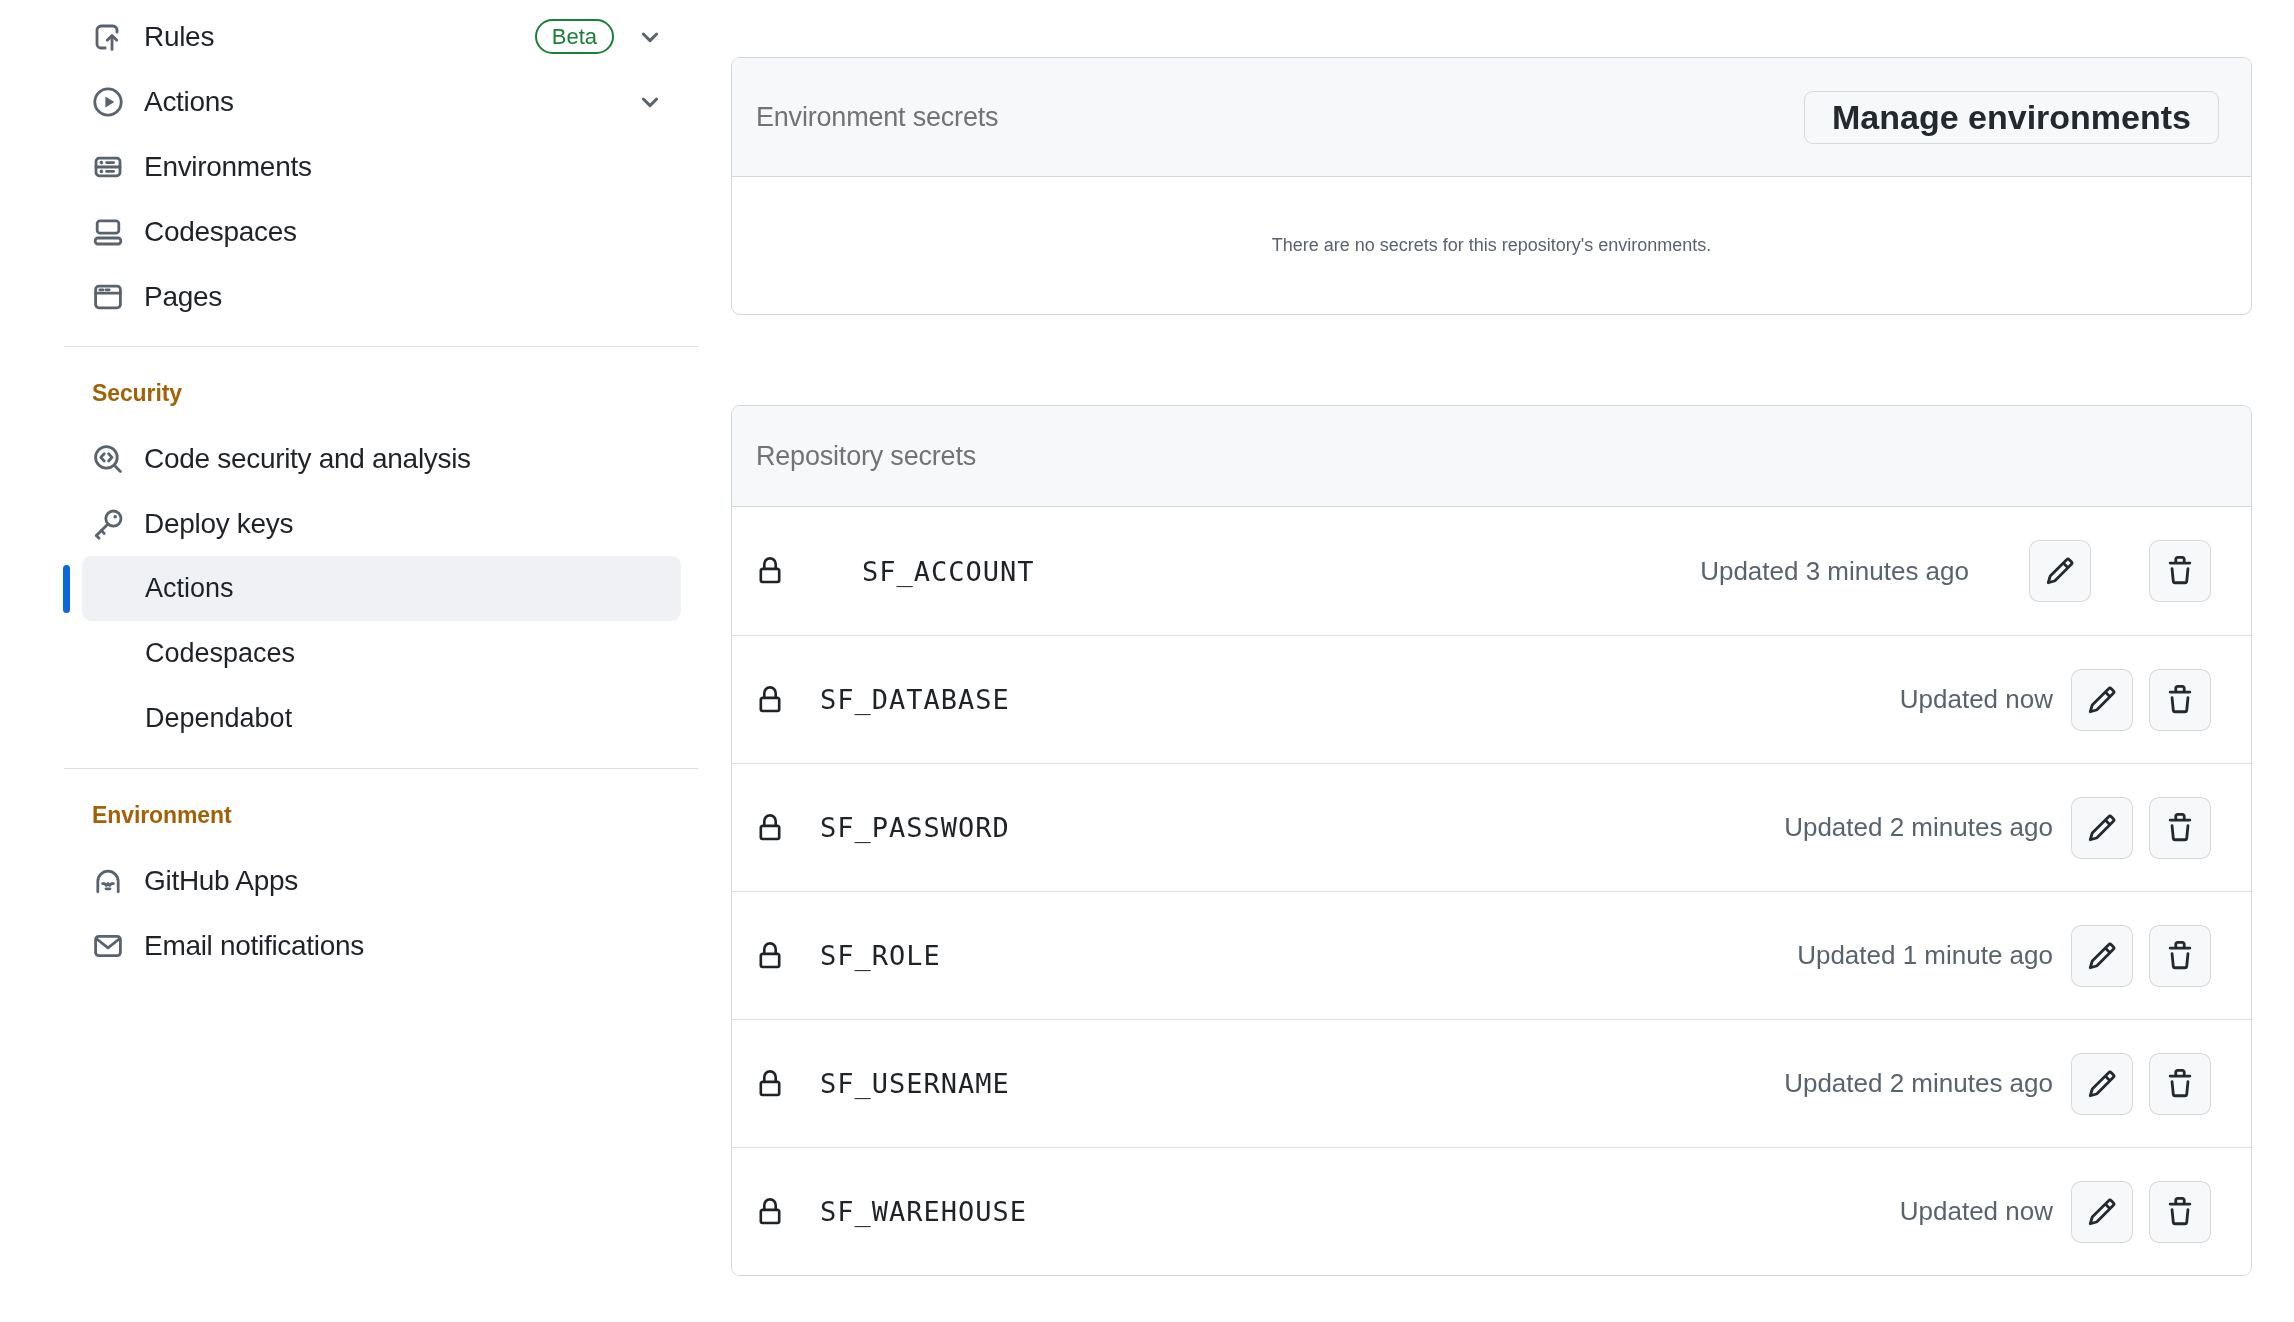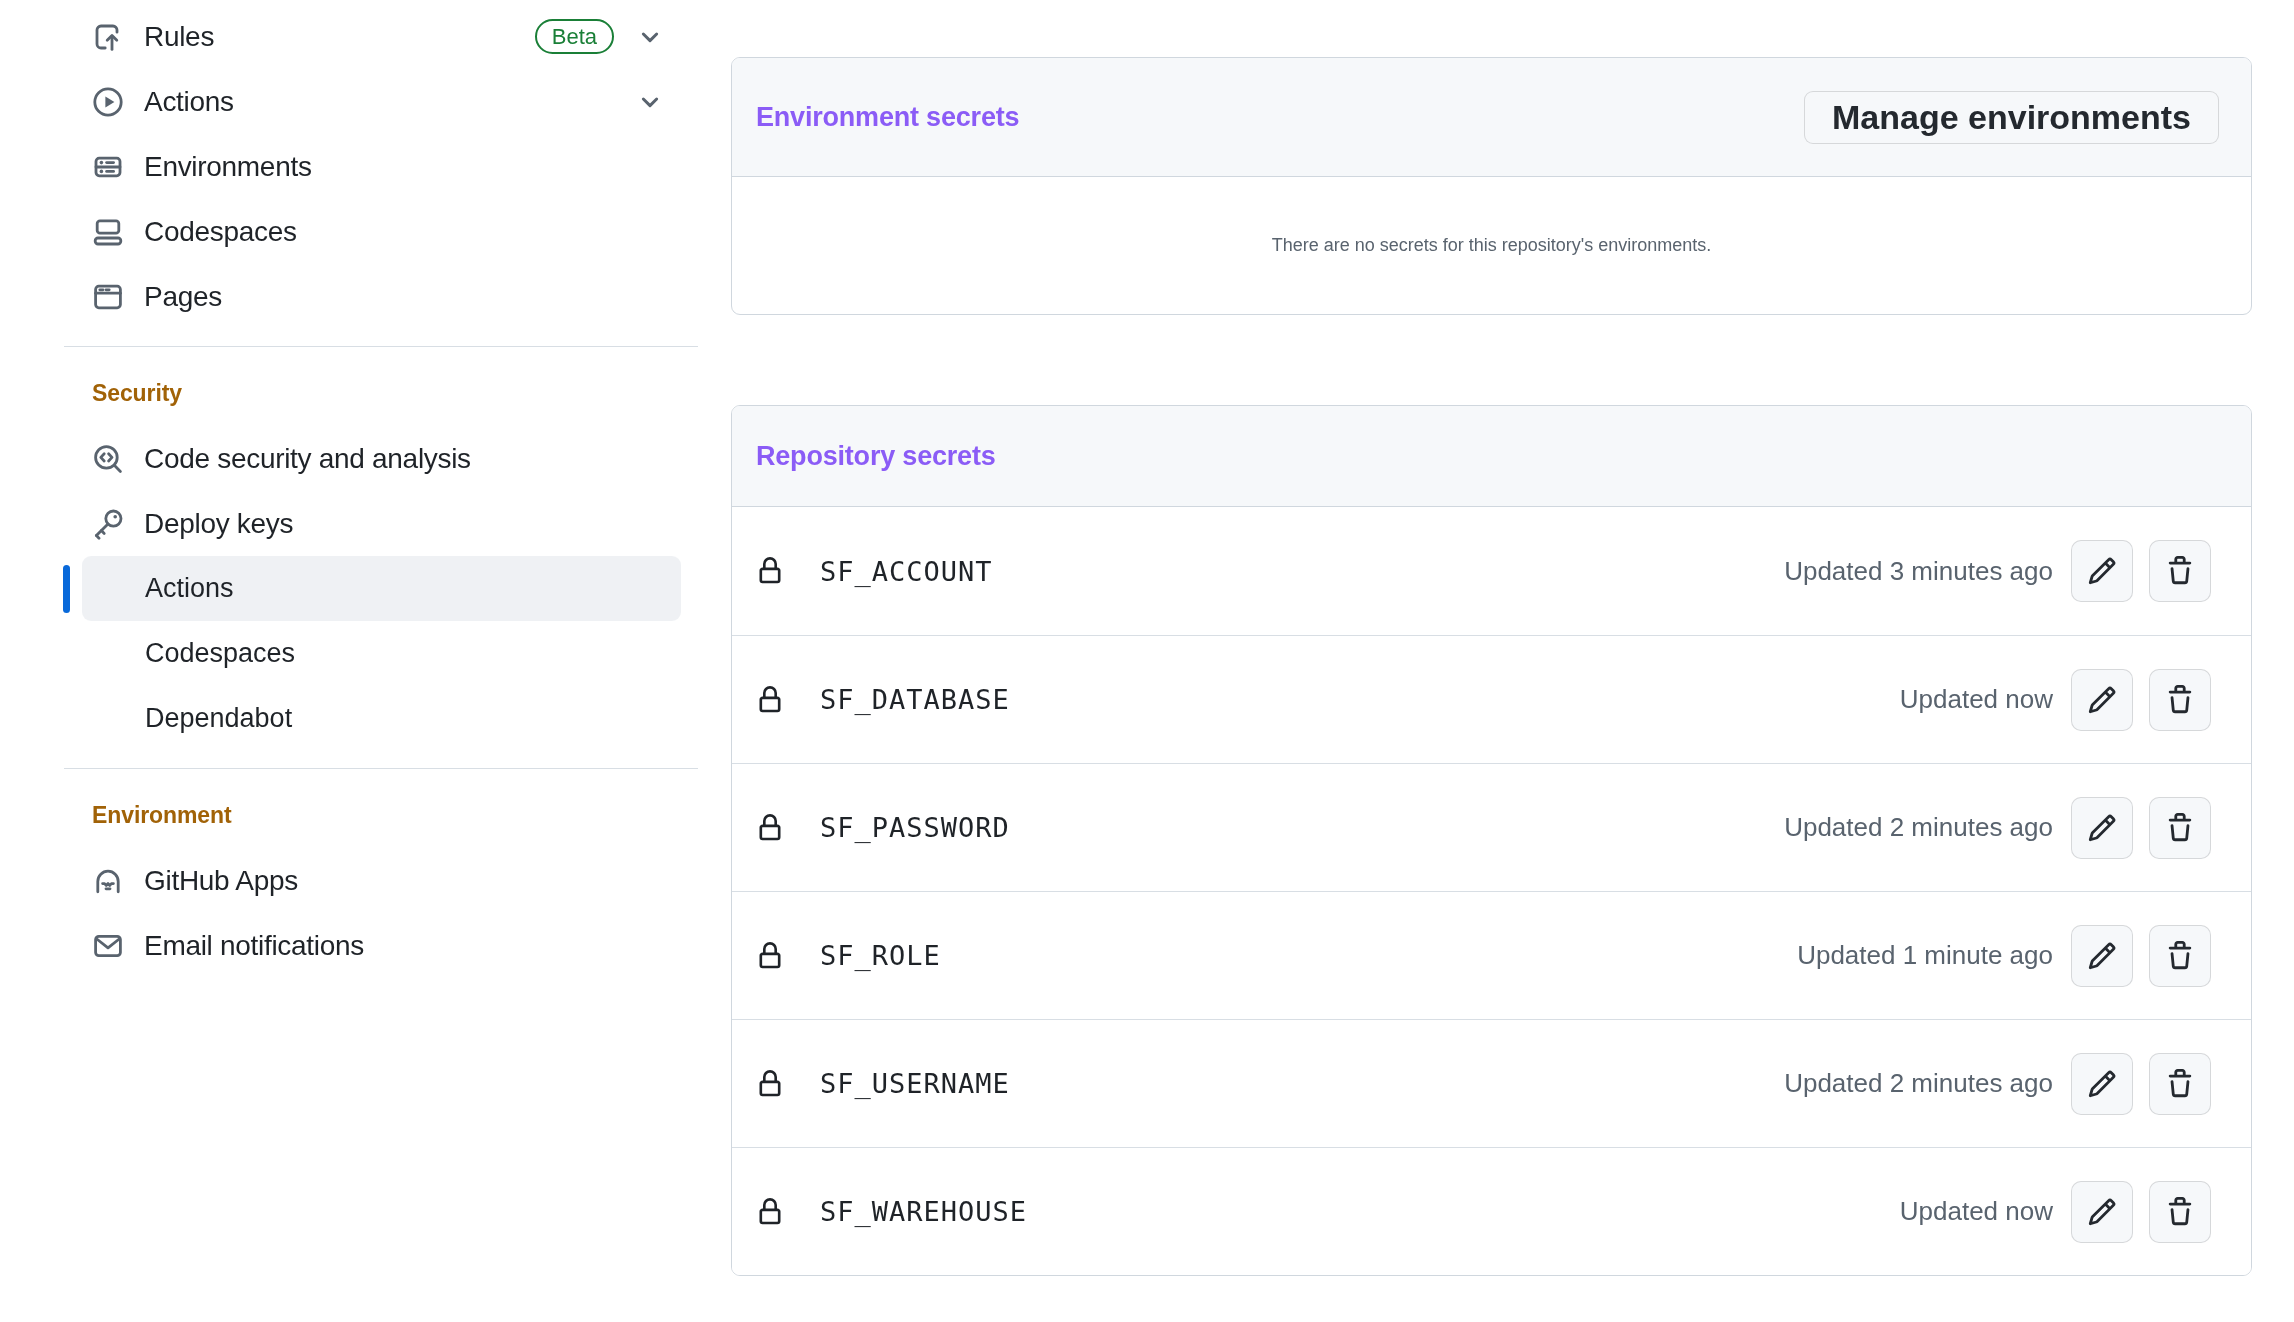--- a/index.html
+++ b/index.html
@@ -33,28 +33,28 @@
 
   
   .content { position:absolute; left:731px; top:0; width:1521px; height:1322px; }
   .box { position:absolute; left:0; width:1521px; background:#fff; border:1.5px solid #d0d7de; border-radius:9px; overflow:hidden; }
   .env-box { top:57px; }
   .repo-box { top:405px; }
   .box-header { background:#f6f8fa; border-bottom:1.5px solid #d0d7de; display:flex; align-items:center;
                 padding:0 32px 0 24px; }
   .env-header { height:119px; }
   .repo-header { height:101px; }
-  .box-title { font-size:27px; font-weight:700; color:#8b5cf6; letter-spacing:-0.2px; flex:1; }
+  .box-title { font-size:27px; font-weight:400; color:#737373; letter-spacing:-0.2px; flex:1; }
   .btn { height:53px; padding:0 27px; background:#f6f8fa; border:1.5px solid rgba(31,35,40,0.15); border-radius:9px;
          font-family:inherit; font-size:34px; font-weight:600; color:#24292f; cursor:pointer; }
   .empty-body { height:137px; display:flex; align-items:center; justify-content:center; }
   .empty-body p { font-size:18px; color:#59636e; }
 
   .secret-row { height:128px; display:flex; align-items:center; padding:0 40px 0 24px; border-top:1.5px solid #d8dee4; background:#fff; }
-  div.secret-row:first-of-type { border-top:none; }
+  div.secret-row:first-of-type { border-top:none;gap:42px; }
   .lock-wrap { width:28px; height:28px; flex:none; display:flex; }
   .lock-wrap svg { width:28px; height:28px; fill:#1f2328; }
   .secret-name { margin-left:36px; font-family:"DejaVu Sans Mono", monospace; font-size:27px; letter-spacing:1px; color:#1f2328; }
   .updated { margin-left:auto; font-size:26px; color:#59636e; }
   .icon-btn { width:62px; height:62px; border-radius:10px; background:#f6f8fa; border:1.5px solid rgba(31,35,40,0.15);
               display:flex; align-items:center; justify-content:center; cursor:pointer; flex:none; }
   .icon-btn svg { width:30px; height:30px; fill:#24292f; }
   .icon-btn.edit { margin-left:18px; }
   .icon-btn.delete { margin-left:16px; }
 </style>

